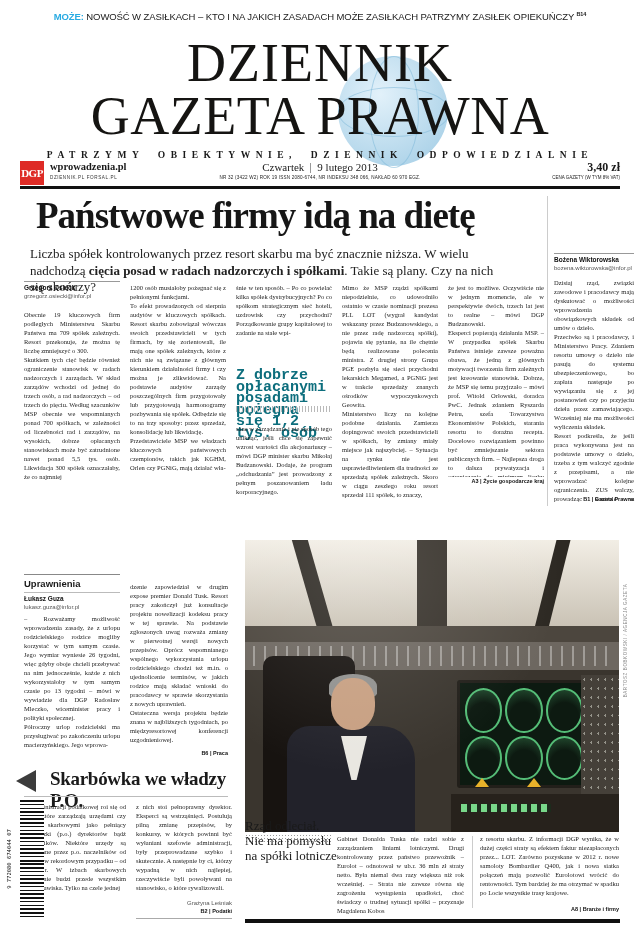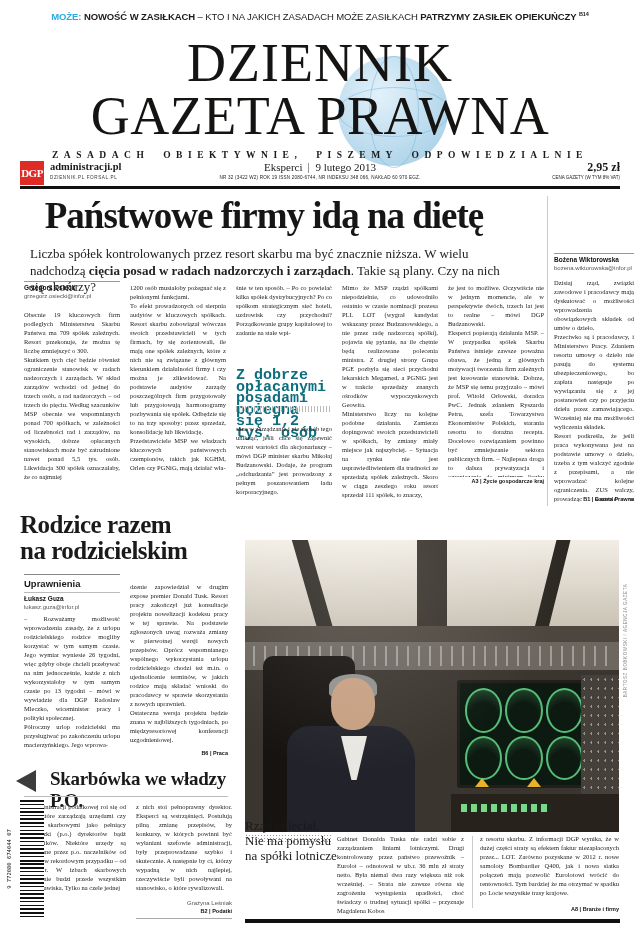--- a/index.html
+++ b/index.html
@@ -3,21 +3,21 @@
 <meta charset="utf-8">
 <style>
   html,body{margin:0;padding:0;background:#fff;}
   .page{position:relative;width:640px;height:929px;background:#fff;overflow:hidden;
         font-family:"Liberation Serif",serif;color:#1a1a1a;}
   .abs{position:absolute;}
   
   .teaser{top:11px;left:0;width:640px;text-align:center;font-family:"Liberation Sans",sans-serif;
           font-size:9.5px;letter-spacing:-0.1px;color:#1a1a1a;white-space:nowrap;}
   .teaser .today{color:#29abe2;font-weight:bold;}
-  .teaser b{font-weight:bold;margin-top:27px;}
+  .teaser b{font-weight:normal;margin-top:27px;}
   .teaser .pref{font-size:5.5px;font-weight:bold;vertical-align:super;}
   
   .globe{top:56px;left:338px;width:110px;height:110px;border-radius:50%;
          background:radial-gradient(circle at 38% 35%,#e2f1fa,#9fcbe4);z-index:0;}
   .globe i{position:absolute;border:1px solid #7db8d8;border-radius:50%;opacity:.55;}
   .globe .m1{left:28%;top:0;width:44%;height:100%;}
   .globe .m2{left:0;top:28%;width:100%;height:44%;}
   .mast1{top:36px;left:0;width:640px;text-align:center;font-size:54px;line-height:54px;
          letter-spacing:1px;color:#151412;z-index:1;}
   .mast2{top:88px;left:0;width:640px;text-align:center;font-size:54px;line-height:56px;
@@ -32,22 +32,22 @@
             letter-spacing:.6px;color:#333;}
   .daterow{top:161px;left:170px;width:300px;text-align:center;font-size:11px;}
   .daterow .sep{display:inline-block;width:1px;height:10px;background:#999;margin:0 6px;vertical-align:middle;}
   .issue{top:175px;left:120px;width:400px;text-align:center;font-family:"Liberation Sans",sans-serif;
          font-size:4.6px;color:#222;letter-spacing:.2px;}
   .price{top:160px;left:480px;width:140px;text-align:right;font-size:12px;font-weight:bold;}
   .pricenote{top:175px;left:480px;width:140px;text-align:right;font-family:"Liberation Sans",sans-serif;
              font-size:4.5px;color:#222;}
   .toprule{top:186px;left:20px;width:600px;height:3px;background:#111;}
   
-  .lead-head{top:194px;left:14px;width:500px;font-size:37px;font-weight:bold;
-             letter-spacing:-1px;color:#161616;text-align:center;}
+  .lead-head{top:194px;left:36px;width:500px;font-size:37px;font-weight:bold;
+             letter-spacing:-1px;color:#161616;}
   .standfirst{top:246px;left:30px;width:478px;font-size:13px;line-height:16.5px;color:#222;}
   .standfirst b{font-weight:bold;}
   .rule-a{top:281px;left:24px;width:96px;height:1px;background:#999;}
   .auth{font-family:"Liberation Sans",sans-serif;font-size:6.5px;font-weight:bold;color:#111;}
   .mail{font-family:"Liberation Sans",sans-serif;font-size:6px;color:#555;}
   .bodycol{font-size:6.5px;line-height:9px;text-align:justify;overflow:hidden;color:#1c1c1c;}
   .pre{white-space:pre-line;}
   .c1{top:310px;left:24px;width:96px;height:210px;}
   .c2{top:283px;left:130px;width:96px;height:240px;}
   .c3a{top:283px;left:236px;width:96px;height:72px;}
@@ -154,36 +154,36 @@
     <b>PATRZYMY ZASIŁEK OPIEKUŃCZY</b>
     <span class="pref">B14</span>
   </div>
 
   <div class="abs globe">
       <i class="m1"></i>
       <i class="m2"></i>
     </div>
   <div class="abs mast1">DZIENNIK</div>
   <div class="abs mast2">GAZETA PRAWNA</div>
-  <div class="abs tagline">ZASADACH OBIEKTYWNIE, PISZEMY ODPOWIEDZIALNIE</div>
+  <div class="abs tagline">PATRZYMY OBIEKTYWNIE, DZIENNIK ODPOWIEDZIALNIE</div>
 
   <div class="abs dgp">DGP</div>
-  <div class="abs site">administracji.pl</div>
+  <div class="abs site">wprowadzenia.pl</div>
   <div class="abs subsites">DZIENNIK.PL   FORSAL.PL</div>
   <div class="abs daterow">
-    <span>Eksperci</span><span class="sep"></span><span>9 lutego 2013</span>
+    <span>Czwartek</span><span class="sep"></span><span>9 lutego 2013</span>
   </div>
   <div class="abs issue">NR 32 (3422 W2) ROK 19 ISSN 2080-6744, NR INDEKSU 348 066, NAKŁAD 60 970 EGZ.</div>
-  <div class="abs price">2,95 zł</div>
+  <div class="abs price">3,40 zł</div>
   <div class="abs pricenote">CENA GAZETY (W TYM 8% VAT)</div>
   <div class="abs toprule"></div>
 
   <div class="abs lead-head">Państwowe firmy idą na dietę</div>
   <div class="abs standfirst">
-    <span>Liczba spółek kontrolowanych przez resort skarbu ma być znacznie niższa. W wielu nadchodzą </span><b>cięcia posad w radach nadzorczych i zarządach</b><span>. Takie są plany. Czy na nich się skończy?</span>
+    <span>Liczba spółek kontrolowanych przez resort skarbu ma być znacznie niższa. W wielu nadchodzą </span><b>cięcia posad w radach nadzorczych i spółkami</b><span>. Takie są plany. Czy na nich się skończy?</span>
   </div>
   <div class="abs rule-a"></div>
   <div class="abs auth" style="top:284px;left:24px;">Grzegorz Osiecki</div>
   <div class="abs mail" style="top:293px;left:24px;">grzegorz.osiecki@infor.pl</div>
   <div class="abs bodycol pre c1">Obecnie 19 kluczowych firm podległych Ministerstwu Skarbu Państwa ma 709 spółek zależnych. Resort przekonuje, że można tę liczbę zmniejszyć o 300.
 Skutkiem tych cięć będzie również ograniczenie stanowisk w radach nadzorczych i zarządach. W skład zarządów wchodzi od jednej do trzech osób, a rad nadzorczych – od trzech do pięciu. Według szacunków MSP obecnie we wspomnianych ponad 700 spółkach, w zależności od liczebności rad i zarządów, na wysokich, dobrze opłacanych stanowiskach może być zatrudnione nawet ponad 5,5 tys. osób. Likwidacja 300 spółek oznaczałaby, że co najmniej</div>
   <div class="abs bodycol pre c2">1200 osób musiałoby pożegnać się z pełnionymi funkcjami.
 To efekt prowadzonych od sierpnia audytów w kluczowych spółkach. Resort skarbu zobowiązał wówczas swoich przedstawicieli w tych firmach, by się zorientowali, ile mają one spółek zależnych, które z nich nie są związane z głównym kierunkiem działalności firmy i czy można je zlikwidować. Na podstawie audytów zarządy poszczególnych firm przygotowały lub przygotowują harmonogramy pozbywania się spółek. Odbędzie się to na trzy sposoby: przez sprzedaż, konsolidację lub likwidację.
 Przedstawiciele MSP we władzach kluczowych państwowych czempionów, takich jak KGHM, Orlen czy PGNiG, mają działać wła-</div>
   <div class="abs bodycol c3a">śnie w ten sposób. – Po co powielać kilka spółek dystrybucyjnych? Po co spółkom strategicznym sieć hoteli, uzdrowisk czy przychodni? Porządkowanie grupy kapitałowej to zadanie na stałe wpi-</div>
@@ -198,22 +198,20 @@
 
   <div class="abs vrule"></div>
   <div class="abs rule-z"></div>
   <div class="abs auth zus-auth">Bożena Wiktorowska</div>
   <div class="abs mail zus-mail">bozena.wiktorowska@infor.pl</div>
   <div class="abs bodycol pre zus-body">Dzisiaj rząd, związki zawodowe i pracodawcy mają dyskutować o możliwości wprowadzenia obowiązkowych składek od umów o dzieło.
 Przeciwko są i pracodawcy, i Ministerstwo Pracy. Zdaniem resortu umowy o dzieło nie pasują do systemu ubezpieczeniowego, bo zapłata następuje po wywiązaniu się z jej postanowień czy po przyjęciu dzieła przez zamawiającego. Wcześniej nie ma możliwości wyliczenia składek.
 Resort podkreśla, że jeśli praca wykonywana jest na podstawie umowy o dzieło, trzeba z tym walczyć zgodnie z przepisami, a nie wprowadzać kolejne ograniczenia. ZUS walczy, prowadząc kontrole w firmach.</div>
   <div class="abs endtag zus-tag">B1 | Gazeta Prawna</div>
 
-  <div class="abs rod-head pre">Rodzice razem
-na rodzicielskim</div>
   <div class="abs kicker">Uprawnienia</div>
   <div class="abs rule-r"></div>
   <div class="abs auth rod-auth">Łukasz Guza</div>
   <div class="abs mail rod-mail">lukasz.guza@infor.pl</div>
   <div class="abs bodycol pre rc1">– Rozważamy możliwość wprowadzenia zasady, że z urlopu rodzicielskiego rodzice mogliby korzystać w tym samym czasie. Jego wymiar wyniesie 26 tygodni, więc gdyby oboje chcieli przebywać na nim jednocześnie, każde z nich wykorzystałoby w tym samym czasie po 13 tygodni – mówi w wywiadzie dla DGP Radosław Mleczko, wiceminister pracy i polityki społecznej.
 Półroczny urlop rodzicielski ma przysługiwać po zakończeniu urlopu macierzyńskiego. Jego wprowa-</div>
   <div class="abs bodycol pre rc2">dzenie zapowiedział w drugim expose premier Donald Tusk. Resort pracy zakończył już konsultacje projektu nowelizacji kodeksu pracy w tej sprawie. Na podstawie zgłoszonych uwag rozważa zmiany w pierwotnej wersji nowych przepisów. Oprócz wspomnianego wspólnego wykorzystania urlopu rodzicielskiego chodzi też m.in. o ujednolicenie terminów, w jakich rodzice mają składać wnioski do pracodawcy w sprawie skorzystania z nowych uprawnień.
 Ostateczna wersja projektu będzie znana w najbliższych tygodniach, po międzyresortowej konferencji uzgodnieniowej.</div>
   <div class="abs endtag rod-tag">B6 | Praca</div>
 

